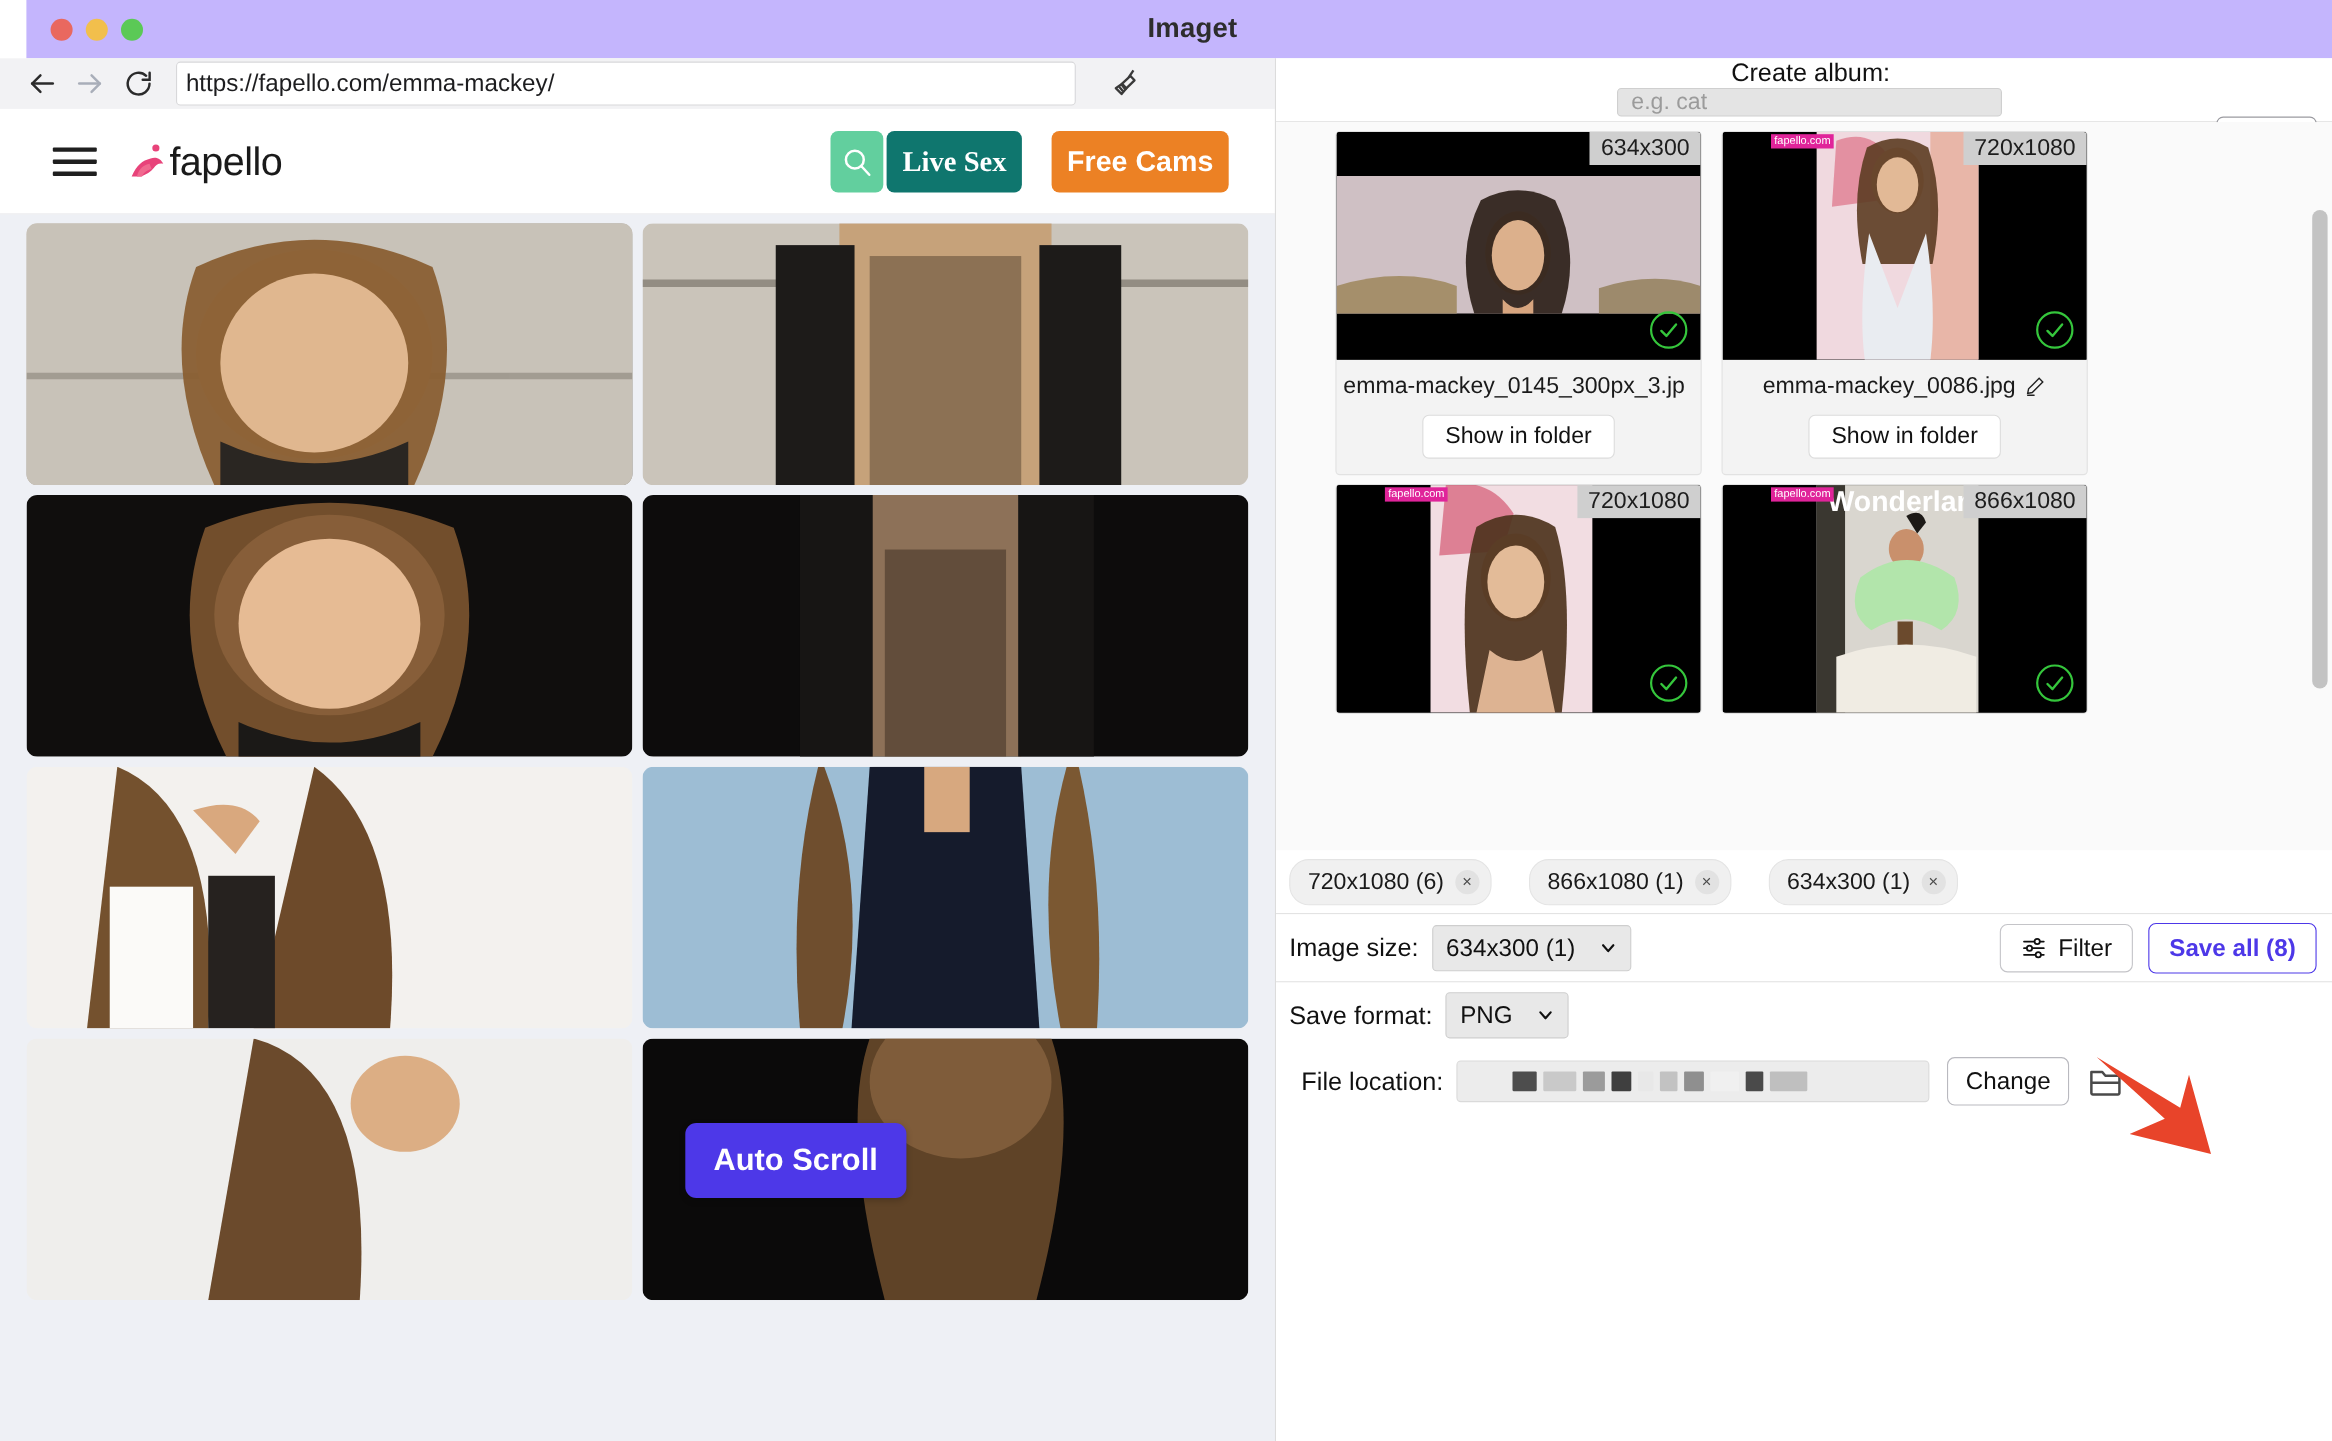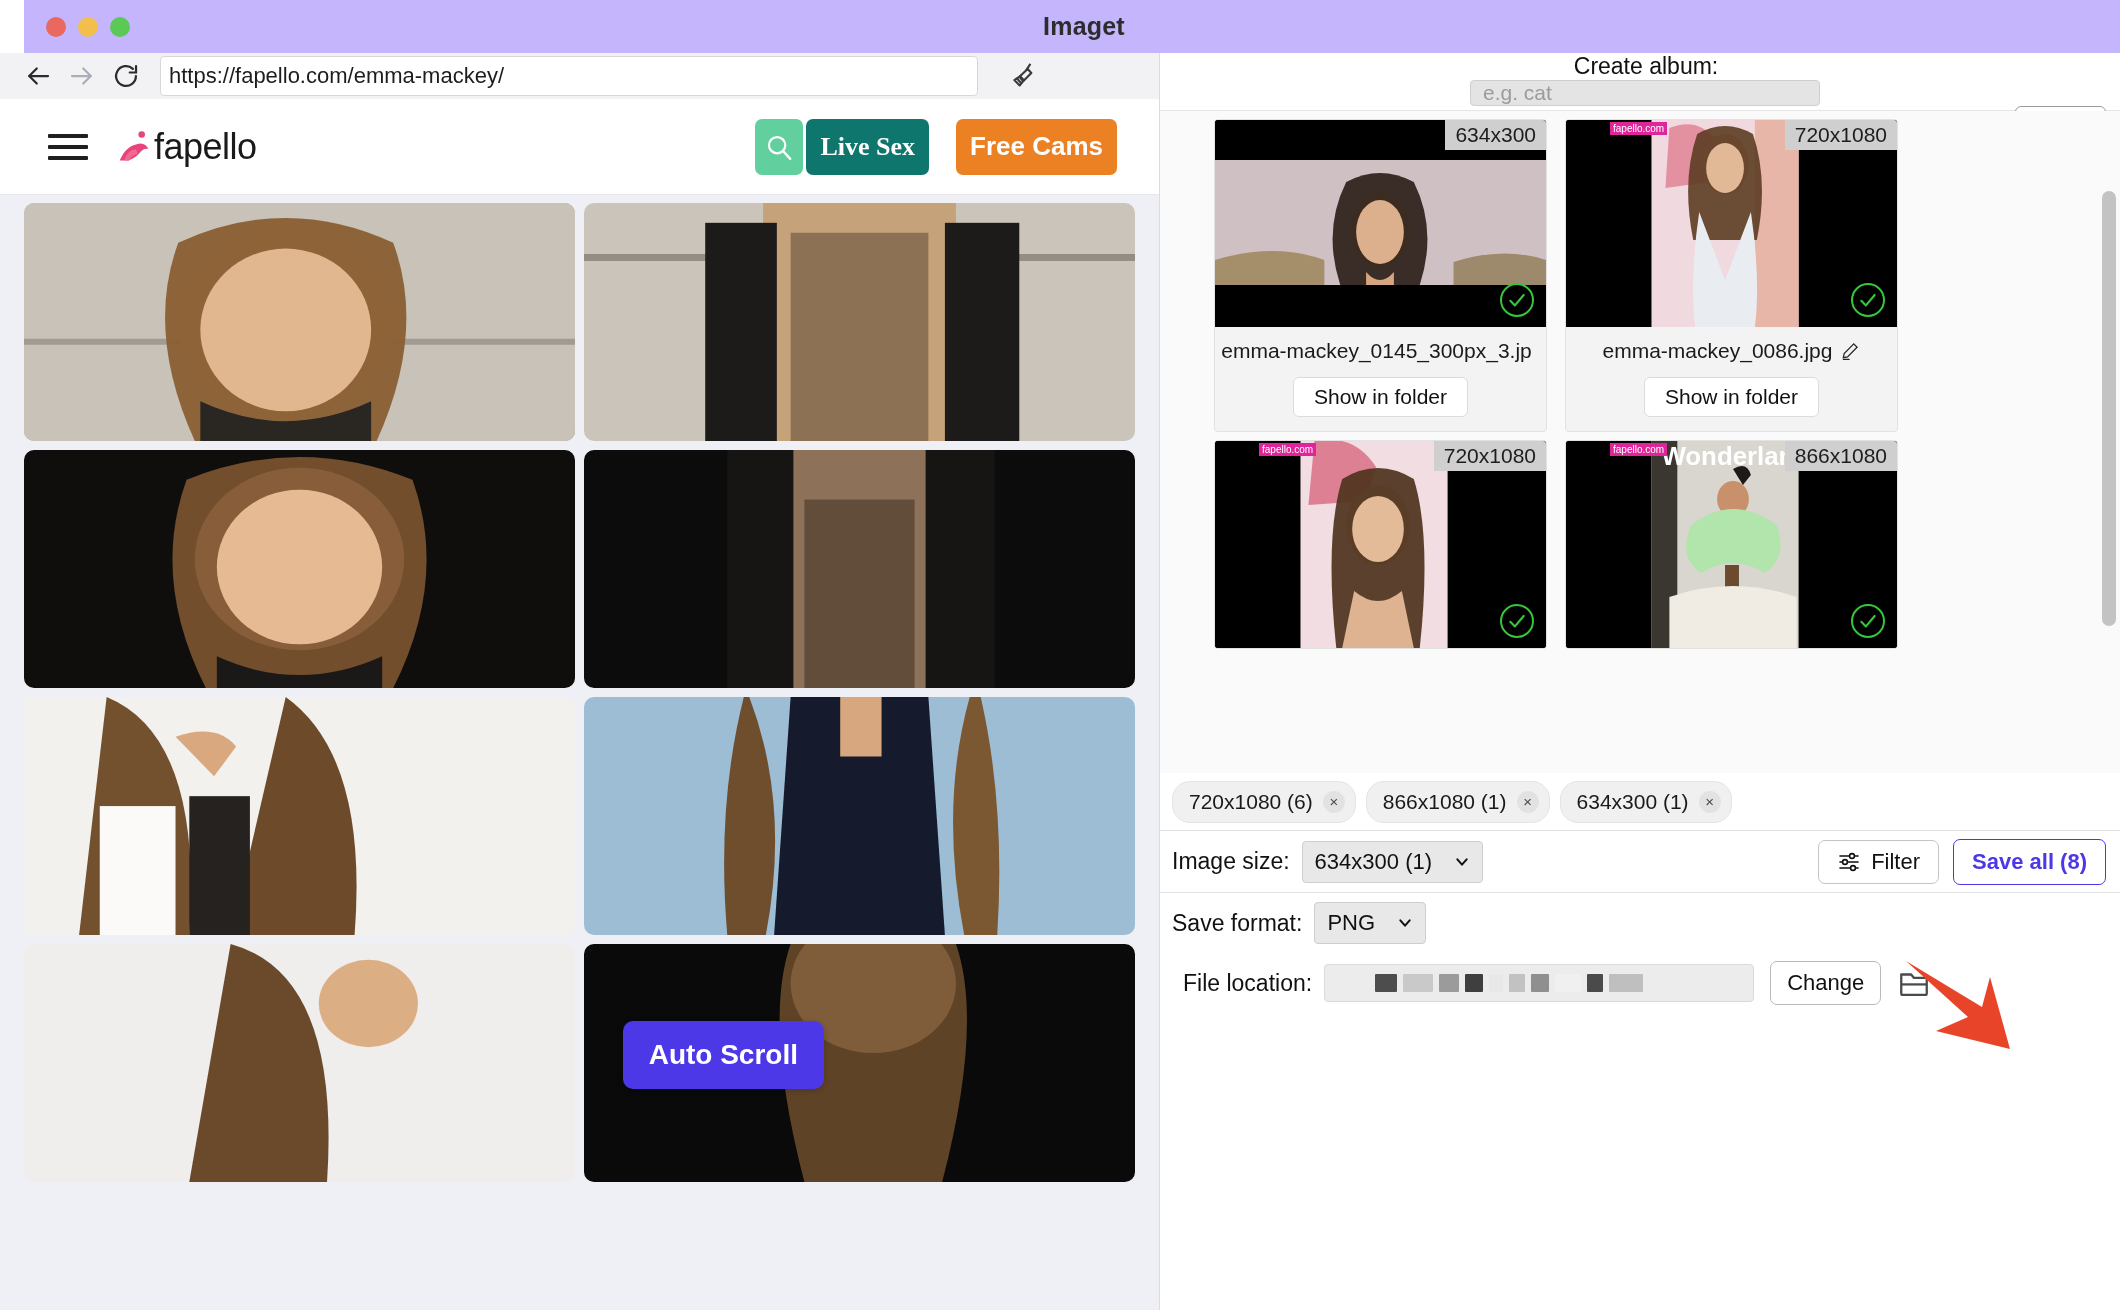--- a/index.html
+++ b/index.html
@@ -180,21 +180,21 @@
   }
   .showbtn {
     margin-top: 14px;
     display: inline-block;
     background: #fff; border: 1px solid #dcdcdc; border-radius: 6px;
     font-size: 21px; color: #111; padding: 7px 20px;
   }
 
   .chips {
     position: absolute; left: 0; top: 720px; width: 960px; height: 58px;
-    display: flex; align-items: center; gap: 10px;
+    display: flex; align-items: center; gap: 34px;
     padding-left: 12px;
     border-bottom: 1px solid #e3e3e3;
   }
   .chip {
     background: #f0f0f0; border: 1px solid #e4e4e4; border-radius: 18px;
     font-size: 21px; color: #1a1a1a;
     padding: 8px 10px 8px 16px;
     display: flex; align-items: center; gap: 10px;
   }
   .chip .x {

